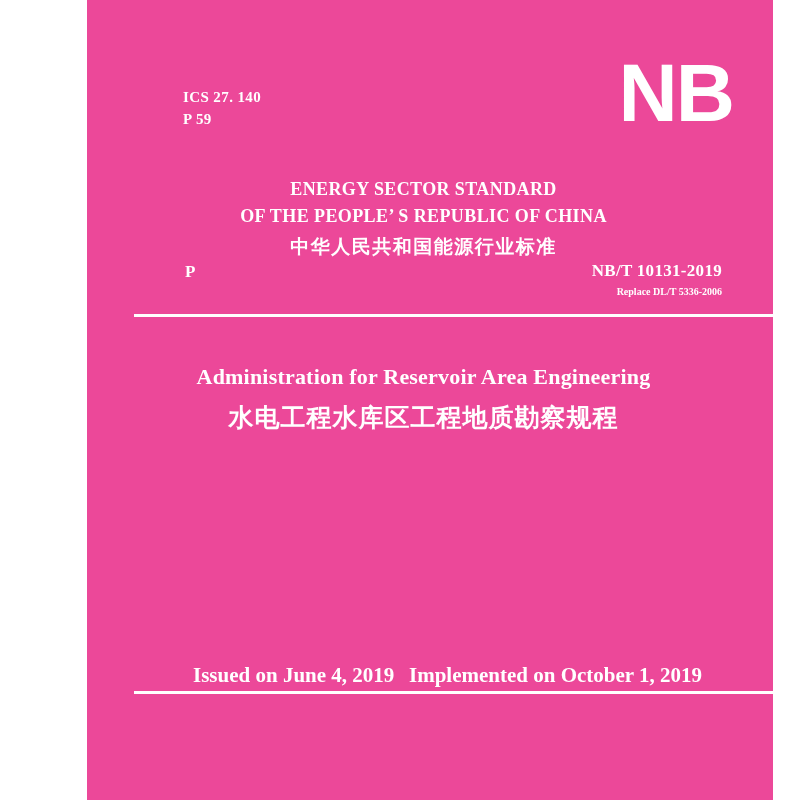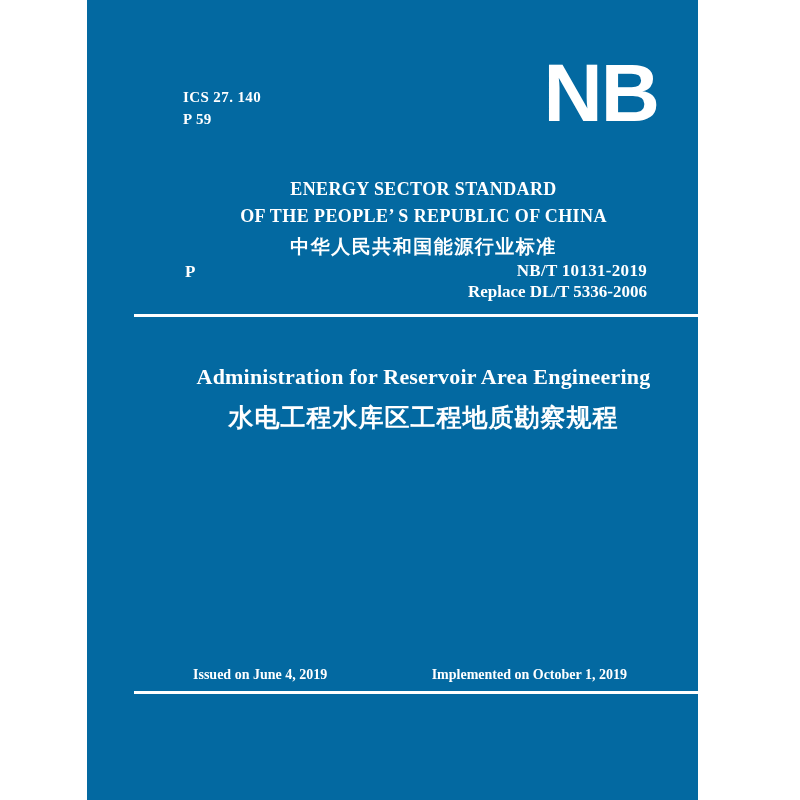--- a/index.html
+++ b/index.html
@@ -12,23 +12,23 @@
     width: 800px;
     height: 800px;
     background: #ffffff;
     overflow: hidden;
     font-family: "Liberation Serif", "DejaVu Serif", serif;
   }
   .cover {
     position: absolute;
     left: 87px;
     top: 0;
-    width: 611px;
+    width: 686px;
     height: 800px;
-    background: #0369a1;
+    background: #ec4899;
     color: #ffffff;
   }
   .ics-line {
     position: absolute;
     left: 96px;
     top: 88px;
     font-size: 15px;
     font-weight: bold;
     letter-spacing: 0.4px;
     line-height: 18px;
@@ -88,21 +88,21 @@
     text-align: right;
   }
   .code-block .code {
     font-size: 17px;
     font-weight: bold;
     letter-spacing: 0.3px;
     line-height: 22px;
   }
   .code-block .replaces {
     margin-top: 2px;
-    font-size: 17px;
+    font-size: 10px;
     font-weight: 600;
     line-height: 16px;
   }
   .rule {
     position: absolute;
     left: 47px;
     right: 0;
     height: 2.5px;
     background: #ffffff;
   }
@@ -132,21 +132,21 @@
   .dates-row {
     position: absolute;
     left: 47px;
     right: 0;
     top: 665px;
     display: flex;
     justify-content: space-between;
     padding-left: 59px;
     padding-right: 71px;
     box-sizing: border-box;
-    font-size: 14px;
+    font-size: 21px;
     font-weight: bold;
     line-height: 20px;
   }
   .issued-by-row {
     position: absolute;
     left: 47px;
     top: 704px;
     width: 579px;
     text-align: center;
     font-size: 15.5px;

